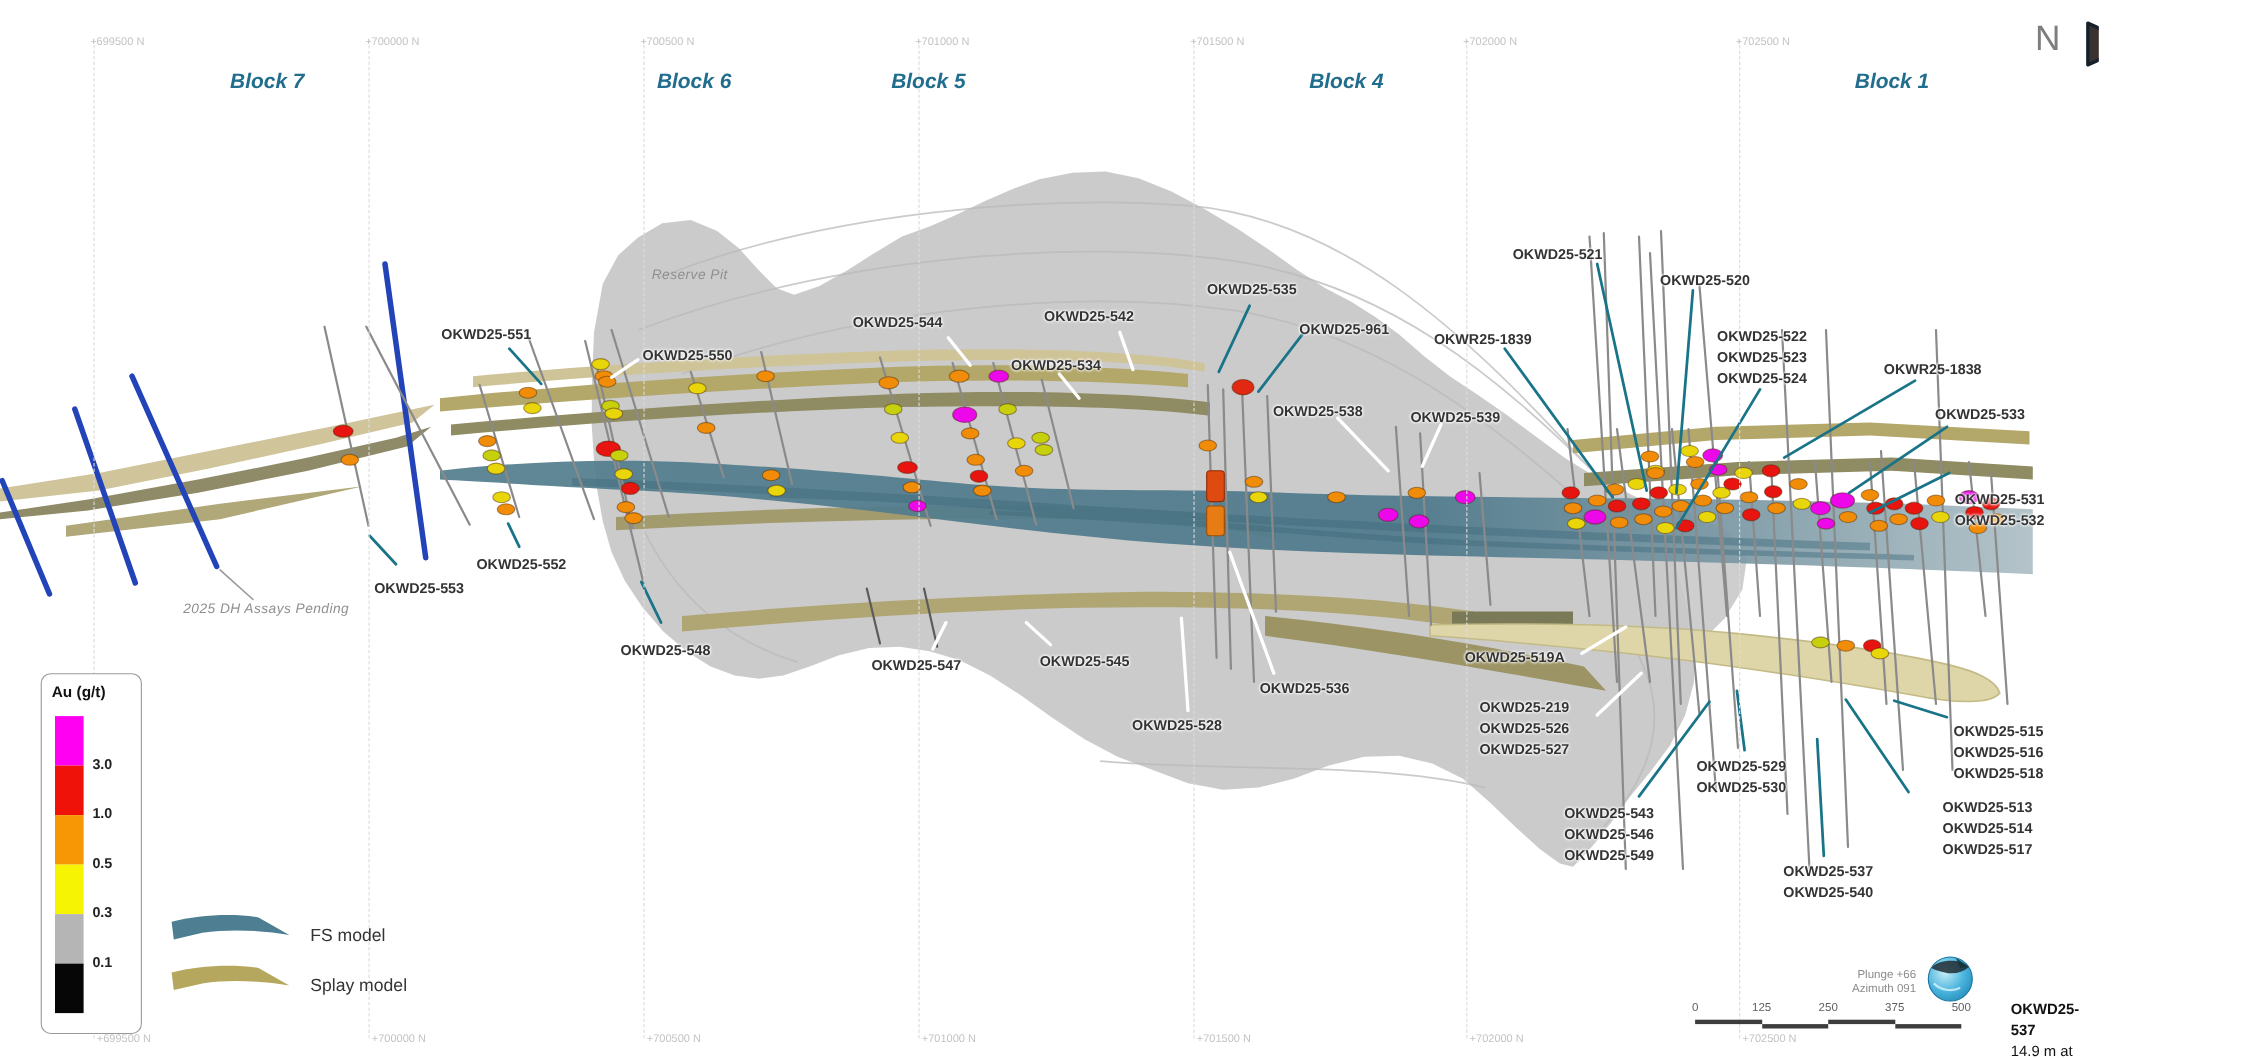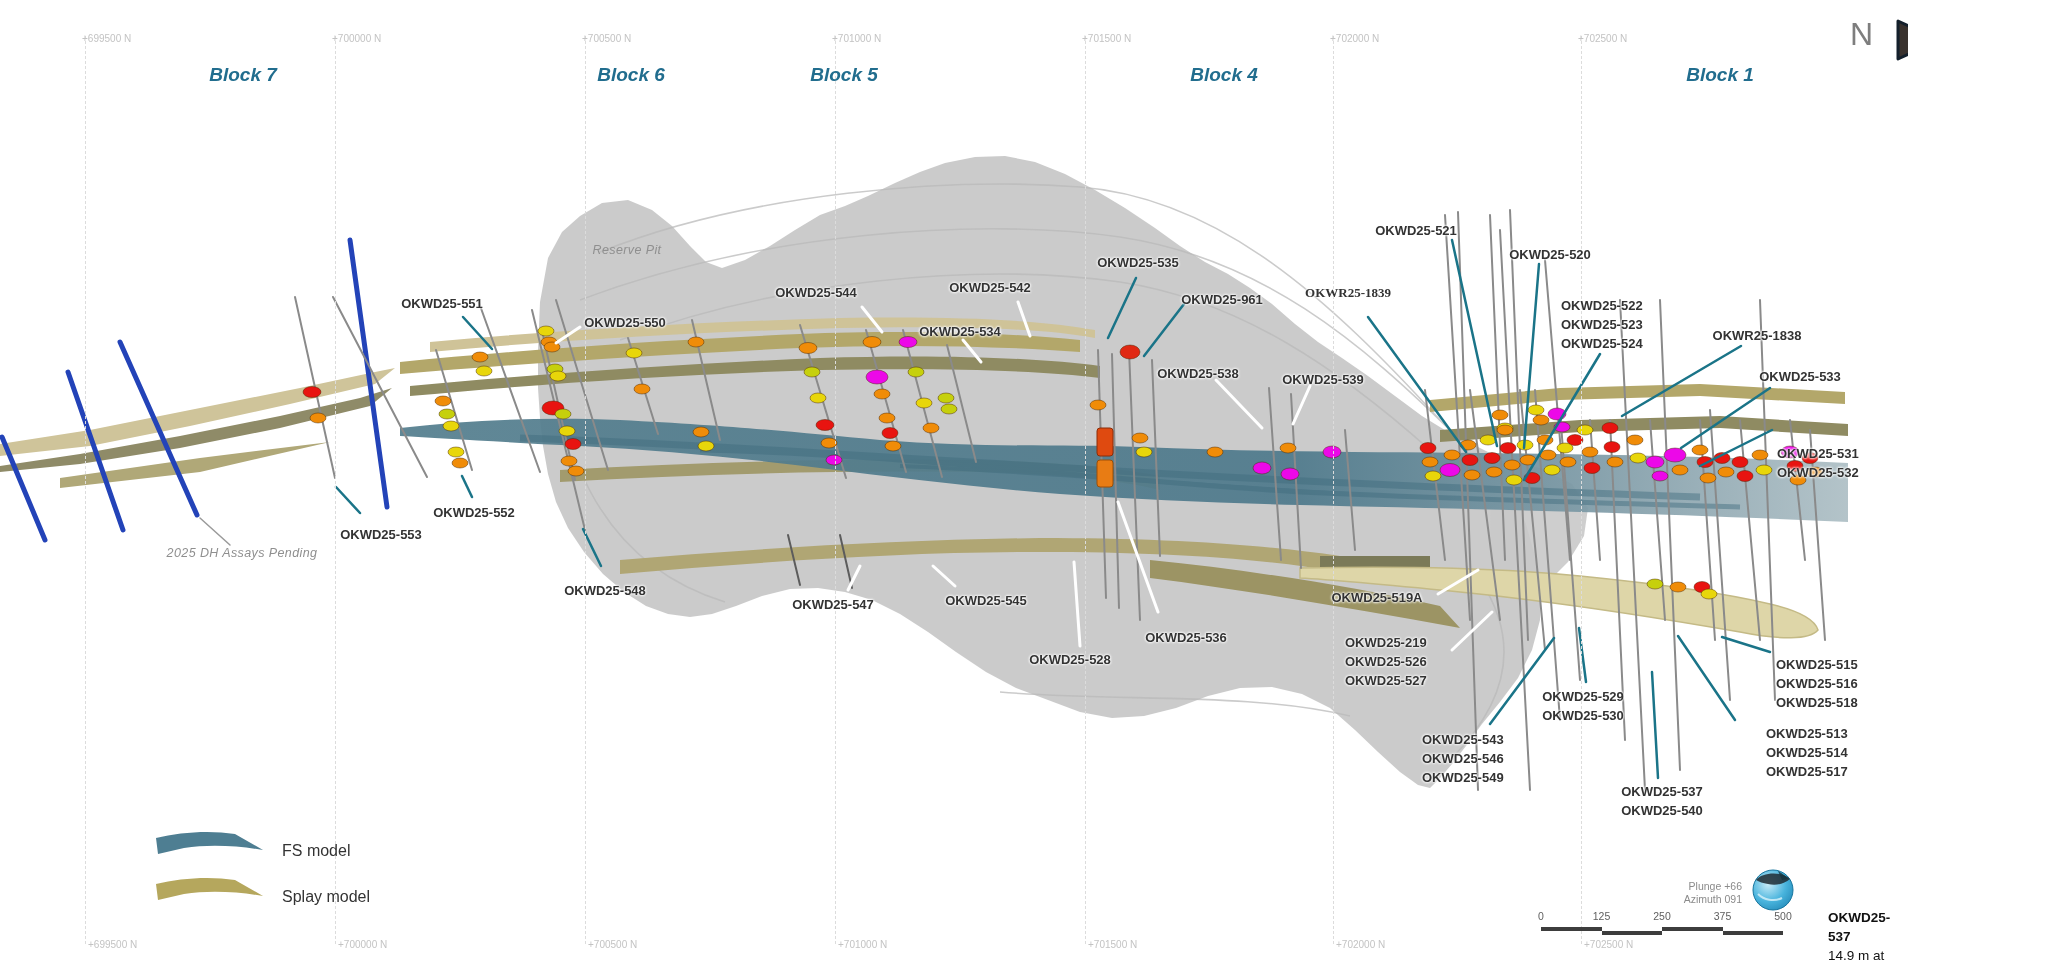--- a/index.html
+++ b/index.html
@@ -369,30 +369,30 @@
       </div>
       <div class="dlabel center" style="left: 960px; top: 322px;">
         <div>OKWD25-534</div>
       </div>
       <div class="dlabel center" style="left: 990px; top: 278px;">
         <div>OKWD25-542</div>
       </div>
       <div class="dlabel center" style="left: 1070px; top: 650px;">
         <div>OKWD25-528</div>
       </div>
-      <div class="dlabel center" style="left: 1186px; top: 616px; margin-top: 12px;">
+      <div class="dlabel center" style="left: 1186px; top: 616px;">
         <div>OKWD25-536</div>
       </div>
       <div class="dlabel center" style="left: 1138px; top: 253px;">
         <div>OKWD25-535</div>
       </div>
       <div class="dlabel center" style="left: 1222px; top: 290px;">
         <div>OKWD25-961</div>
       </div>
-      <div class="dlabel center" style="left: 1348px; top: 283px; font-family: Liberation Serif, serif;">
+      <div class="dlabel center" style="left: 1348px; top: 299px;">
         <div>OKWR25-1839</div>
       </div>
       <div class="dlabel center" style="left: 1198px; top: 364px;">
         <div>OKWD25-538</div>
       </div>
       <div class="dlabel center" style="left: 1323px; top: 370px;">
         <div>OKWD25-539</div>
       </div>
       <div class="dlabel center" style="left: 1416px; top: 221px;">
         <div>OKWD25-521</div>
@@ -441,20 +441,36 @@
         <div>OKWD25-514</div>
         <div>OKWD25-517</div>
       </div>
       <div class="dlabel" style="left: 1776px; top: 631px; margin-top: 24px;">
         <div>OKWD25-515</div>
         <div>OKWD25-516</div>
         <div>OKWD25-518</div>
       </div>
     </div>
 
+  <div id="legendBox">
+    <div id="legendTitle">Au (g/t)</div>
+    <div id="legendBar">
+        <div class="legseg" style="background: rgb(255, 0, 242);"></div>
+        <div class="legseg" style="background: rgb(238, 18, 9);"></div>
+        <div class="legseg" style="background: rgb(247, 151, 5);"></div>
+        <div class="legseg" style="background: rgb(246, 243, 3);"></div>
+        <div class="legseg" style="background: rgb(181, 181, 181);"></div>
+        <div class="legseg" style="background: rgb(6, 6, 6);"></div>
+      </div>
+  <div class="leglab" style="top: 74px;">3.0</div>
+      <div class="leglab" style="top: 119px;">1.0</div>
+      <div class="leglab" style="top: 164px;">0.5</div>
+      <div class="leglab" style="top: 209px;">0.3</div>
+      <div class="leglab" style="top: 254px;">0.1</div>
+    </div>
   <div class="modlab" style="left:282px;top:842px;">FS model</div>
   <div class="modlab" style="left:282px;top:888px;">Splay model</div>
 
   <div id="northN">N</div>
 
   <div id="scalebar">
       <div class="sbtick" style="left: 0px;">0</div>
       <div class="sbtick" style="left: 60.5px;">125</div>
       <div class="sbtick" style="left: 121px;">250</div>
       <div class="sbtick" style="left: 181.5px;">375</div>

